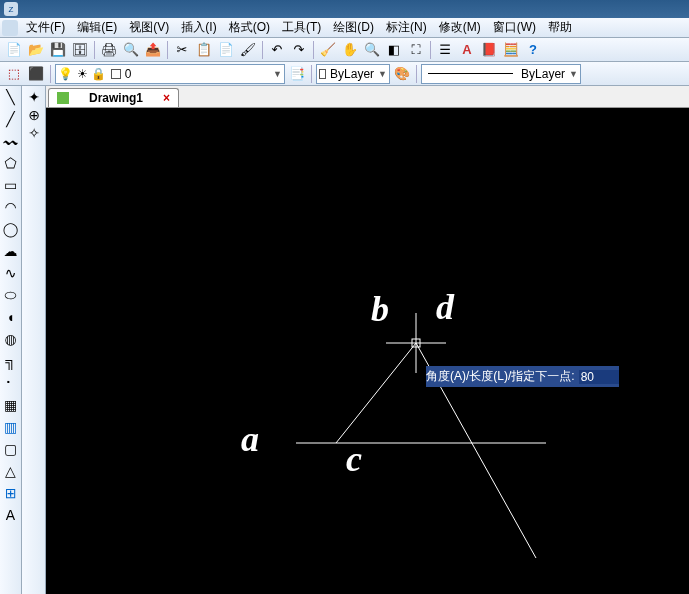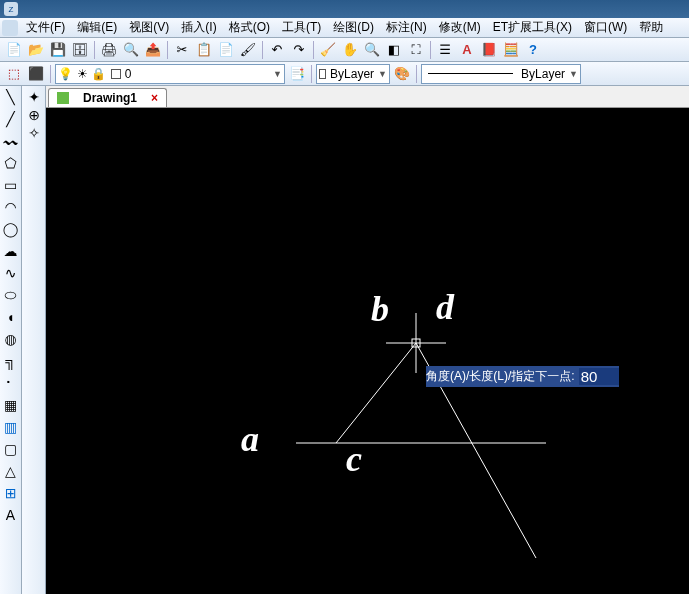--- a/index.html
+++ b/index.html
@@ -22,31 +22,31 @@
 .line-combo { width:160px; justify-content:space-between; }
 .line-sample { flex:1; height:1px; background:#000; margin:0 4px; }
 
 .workarea { position:absolute; top:86px; left:0; right:0; bottom:0; display:flex; }
 .left-tools { width:22px; background:linear-gradient(90deg,#f5f9ff,#e2ecf7); border-right:1px solid #9ab; display:flex; flex-direction:column; align-items:center; padding-top:2px; gap:4px; }
 .left-tools2 { width:24px; background:linear-gradient(90deg,#f5f9ff,#e2ecf7); border-right:1px solid #9ab; position:relative; }
 .lt-btn { width:18px; height:18px; display:flex; align-items:center; justify-content:center; cursor:pointer; font-size:14px; }
 
 .canvas-wrap { flex:1; position:relative; background:#fff; }
 .tab-strip { height:22px; background:#f0f0f0; border-bottom:1px solid #999; display:flex; align-items:flex-end; padding-left:2px; }
-.tab { background:#fff; border:1px solid #888; border-bottom:none; padding:2px 8px; display:flex; align-items:center; gap:14px; border-radius:3px 3px 0 0;justify-content:flex-end; }
+.tab { background:#fff; border:1px solid #888; border-bottom:none; padding:2px 8px; display:flex; align-items:center; gap:20px; border-radius:3px 3px 0 0;justify-content:flex-end; }
 .tab .cls { color:#c00; font-weight:bold; }
 .tab-icon { width:12px; height:12px; background:#6b4; display:inline-block; }
 
 .canvas { position:absolute; top:22px; left:0; right:0; bottom:0; background:#000; }
 .canvas svg { width:100%; height:100%; display:block; }
 
 .annot { position:absolute; color:#fff; font-family:"Comic Sans MS",cursive; font-size:36px; font-weight:bold; font-style:italic; pointer-events:none; }
 
 .prompt-box { position:absolute; background:#2a4b8d; color:#fff; padding:2px 0; display:flex; align-items:center; gap:4px; font-size:11px; }
-.prompt-box .inp { background:#1a3b7d; color:#fff; border:none; width:40px; padding:0 2px; font-size:15px; }
+.prompt-box .inp { background:#1a3b7d; color:#fff; border:none; width:40px; padding:0 2px; font-size:12px; }
 
 .color-sq { width:10px;height:10px;display:inline-block;border:1px solid #555; }
 </style>
 </head>
 <body>
 
 <div class="titlebar">
   <span class="logo">Z</span>
 </div>
 
@@ -54,21 +54,20 @@
   <span class="logo"></span>
   <span class="menu-item">文件(F)</span>
   <span class="menu-item">编辑(E)</span>
   <span class="menu-item">视图(V)</span>
   <span class="menu-item">插入(I)</span>
   <span class="menu-item">格式(O)</span>
   <span class="menu-item">工具(T)</span>
   <span class="menu-item">绘图(D)</span>
   <span class="menu-item">标注(N)</span>
   <span class="menu-item">修改(M)</span>
-  <span class="menu-item">ET扩展工具(X)</span>
   <span class="menu-item">窗口(W)</span>
   <span class="menu-item">帮助</span>
 </div>
 
 <div class="toolbar">
   <span class="tb-btn">📄</span>
   <span class="tb-btn">📂</span>
   <span class="tb-btn">💾</span>
   <span class="tb-btn">🗄</span>
   <span class="tb-sep"></span>

